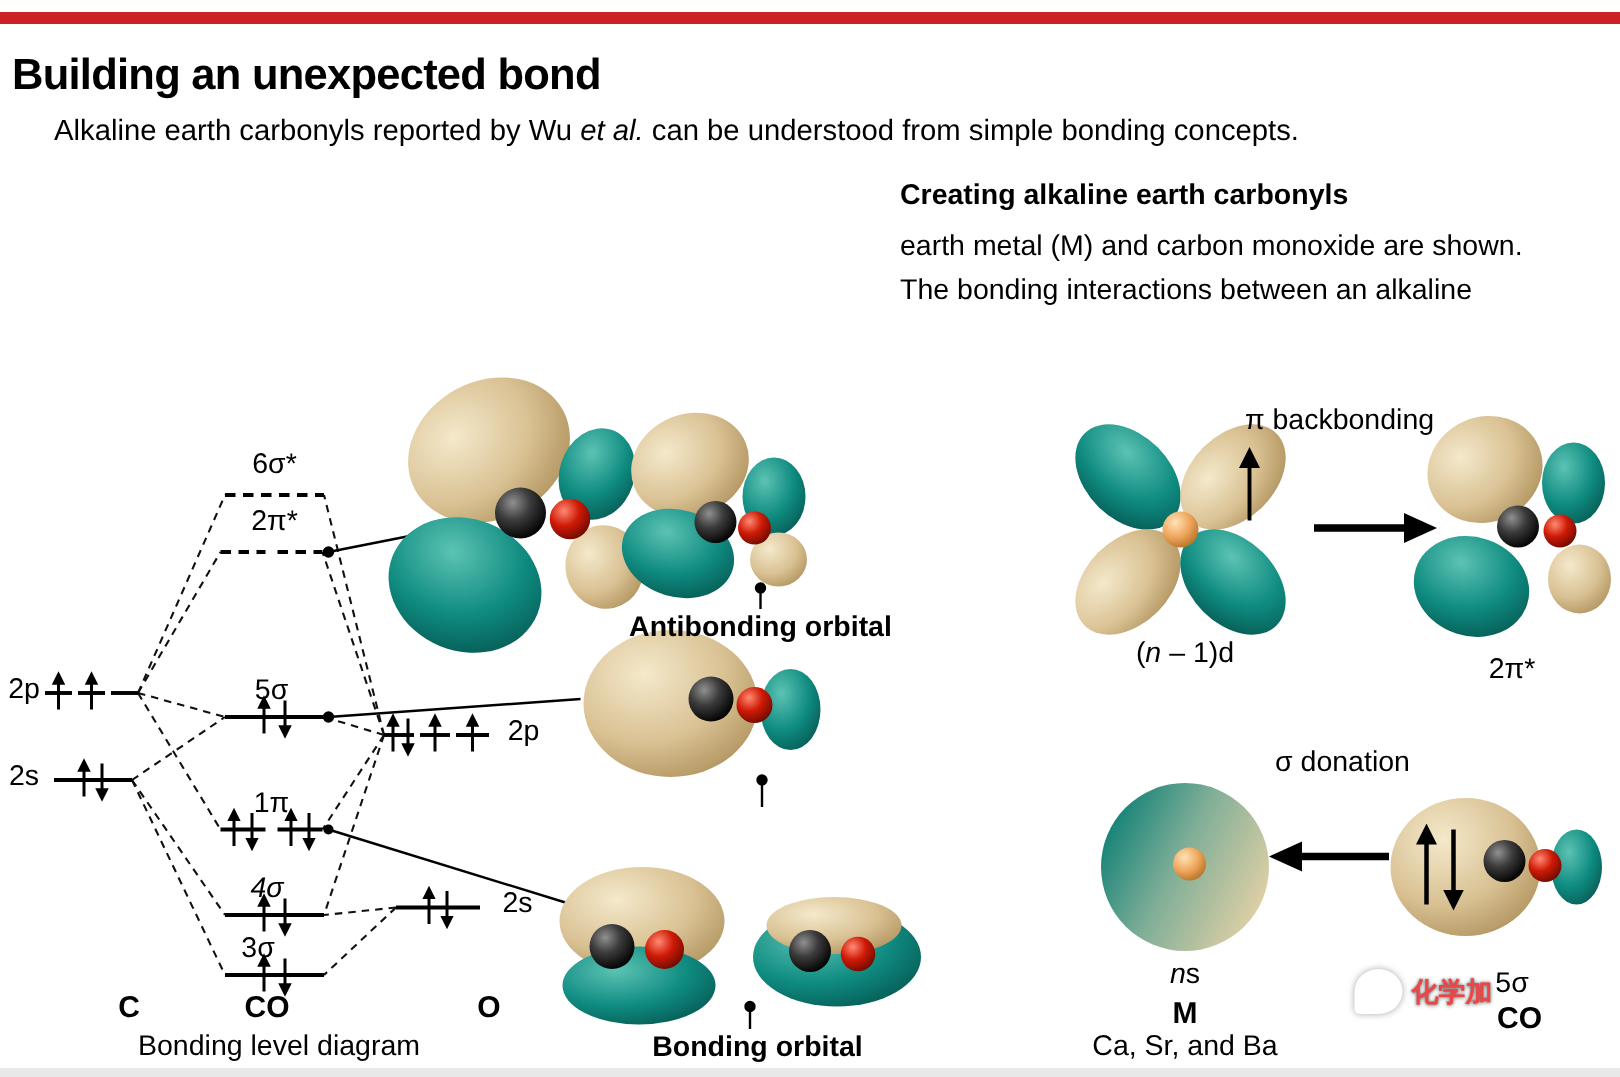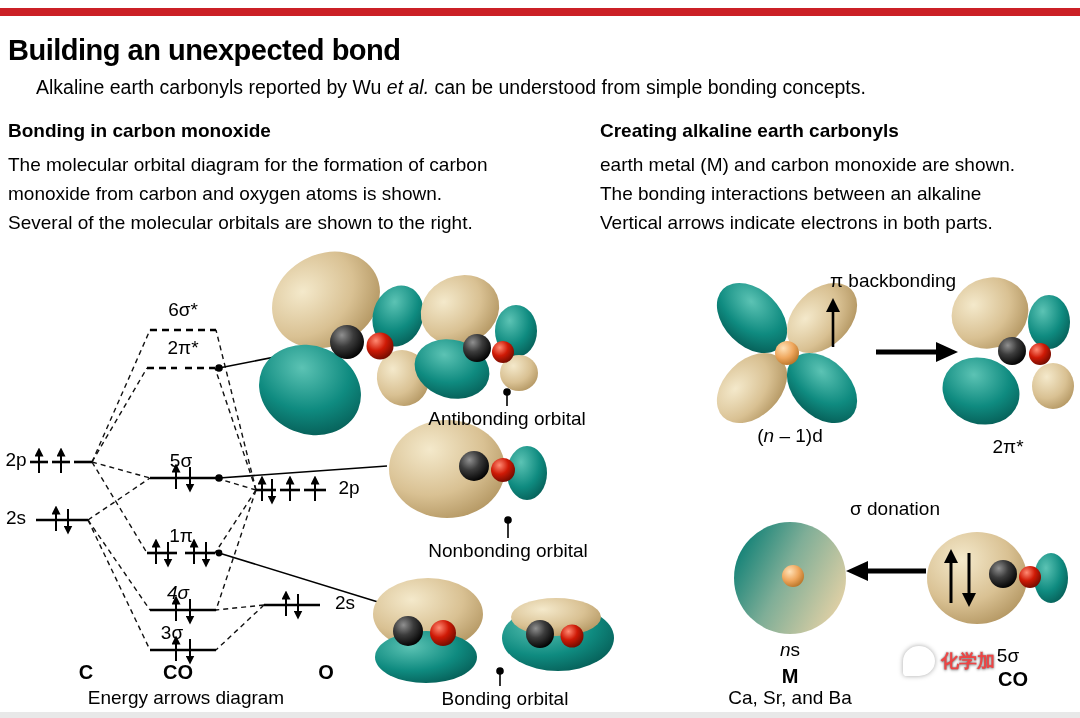--- a/index.html
+++ b/index.html
@@ -13,53 +13,44 @@
   .section.right{left:600px;width:470px;}
   .section h2{margin:0;font-size:19px;font-weight:bold;}
   .section .body{margin-top:8px;font-size:19px;line-height:29px;}
   .section .body div{white-space:nowrap;}
   svg.canvas{position:absolute;left:0;top:0;}
   .labels-layer{position:absolute;left:0;top:0;width:100%;height:100%;pointer-events:none;}
   .dlabel{position:absolute;transform:translateX(-50%);white-space:nowrap;line-height:1.1;}
   .dlabel.lv{font-size:19px;}
   .dlabel.cap{font-size:19px;}
   .dlabel.atom{font-size:20px;font-weight:bold;}
-  .dlabel.olabel{font-size:19px;font-weight:normal;}
+  .dlabel.olabel{font-size:19px;font-weight:bold;}
   .dlabel i{font-style:italic;}
   .watermark{position:absolute;left:903px;top:646px;display:flex;align-items:center;gap:6px;z-index:5;}
   .wm-icon{width:32px;height:30px;background:#fff;border-radius:50% 50% 50% 12%;
            box-shadow:0 0 5px rgba(0,0,0,.35);}
   .wm-text{font-size:18px;font-weight:bold;color:#ef4444;
            text-shadow:0 0 2px rgba(0,0,0,.45),0 1px 3px rgba(0,0,0,.4);}
 </style>
 </head>
 <body>
 
 <div class="page">
 
   <div class="top-rule" style="background: rgb(203, 32, 38);"></div>
 
   <div class="fig-title">Building an unexpected bond</div>
   <div class="fig-subtitle"><span>Alkaline earth carbonyls reported by Wu </span><i>et al.</i><span> can be understood from simple bonding concepts.</span></div>
 
-  <div class="section left">
-    <h2>Bonding in carbon monoxide</h2>
-    <div class="body">
-        <div>The molecular orbital diagram for the formation of carbon</div>
-        <div>monoxide from carbon and oxygen atoms is shown.</div>
-        <div>Several of the molecular orbitals are shown to the right.</div>
-      </div>
-  </div>
 
   <div class="section right">
     <h2>Creating alkaline earth carbonyls</h2>
     <div class="body">
         <div>earth metal (M) and carbon monoxide are shown.</div>
         <div>The bonding interactions between an alkaline</div>
-        <div>Vertical arrows indicate electrons in both parts.</div>
       </div>
   </div>
 
   <svg class="canvas" width="1080" height="718" viewBox="0 0 1080 718">
     <defs>
       <marker id="ah" markerUnits="userSpaceOnUse" markerWidth="9" markerHeight="9" refX="4.5" refY="4.5" orient="auto">
         <path d="M0,0L9,4.5L0,9z" fill="#000"></path>
       </marker>
       <marker id="ah2" markerUnits="userSpaceOnUse" markerWidth="14" markerHeight="14" refX="7" refY="7" orient="auto">
         <path d="M0,0L14,7L0,14z" fill="#000"></path>
@@ -258,23 +249,22 @@
       <div class="dlabel lv" style="left: 181px; top: 526px; text-align: center;"><span>1π</span></div>
       <div class="dlabel lv" style="left: 178px; top: 583px; font-style: italic;"><span>4σ</span></div>
       <div class="dlabel lv" style="left: 172px; top: 623px;"><span>3σ</span></div>
       <div class="dlabel lv" style="left: 16px; top: 450px;"><span>2p</span></div>
       <div class="dlabel lv" style="left: 16px; top: 508px;"><span>2s</span></div>
       <div class="dlabel lv" style="left: 349px; top: 478px;"><span>2p</span></div>
       <div class="dlabel lv" style="left: 345px; top: 593px;"><span>2s</span></div>
       <div class="dlabel atom" style="left: 86px; top: 661px;"><span>C</span></div>
       <div class="dlabel atom" style="left: 178px; top: 661px;"><span>CO</span></div>
       <div class="dlabel atom" style="left: 326px; top: 661px;"><span>O</span></div>
-      <div class="dlabel cap" style="left: 186px; top: 688px;"><span>Energy arrows diagram</span></div>
+      <div class="dlabel cap" style="left: 186px; top: 688px;"><span>Bonding level diagram</span></div>
       <div class="dlabel olabel" style="left: 507px; top: 409px;"><span>Antibonding orbital</span></div>
-      <div class="dlabel olabel" style="left: 508px; top: 541px;"><span>Nonbonding orbital</span></div>
       <div class="dlabel olabel" style="left: 505px; top: 689px;"><span>Bonding orbital</span></div>
       <div class="dlabel cap" style="left: 893px; top: 250px; margin-top: 21px;"><span>π backbonding</span></div>
       <div class="dlabel cap" style="left: 790px; top: 426px;"><span>(</span><i>n</i><span> – 1)d</span></div>
       <div class="dlabel cap" style="left: 1008px; top: 437px;"><span>2π*</span></div>
       <div class="dlabel cap" style="left: 895px; top: 499px; text-align: center;"><span>σ donation</span></div>
       <div class="dlabel cap" style="left: 790px; top: 640px;"><i>n</i><span>s</span></div>
       <div class="dlabel atom" style="left: 790px; top: 665px;"><span>M</span></div>
       <div class="dlabel cap" style="left: 790px; top: 688px;"><span>Ca, Sr, and Ba</span></div>
       <div class="dlabel cap" style="left: 1008px; top: 646px;"><span>5σ</span></div>
       <div class="dlabel atom" style="left: 1013px; top: 668px;"><span>CO</span></div>

